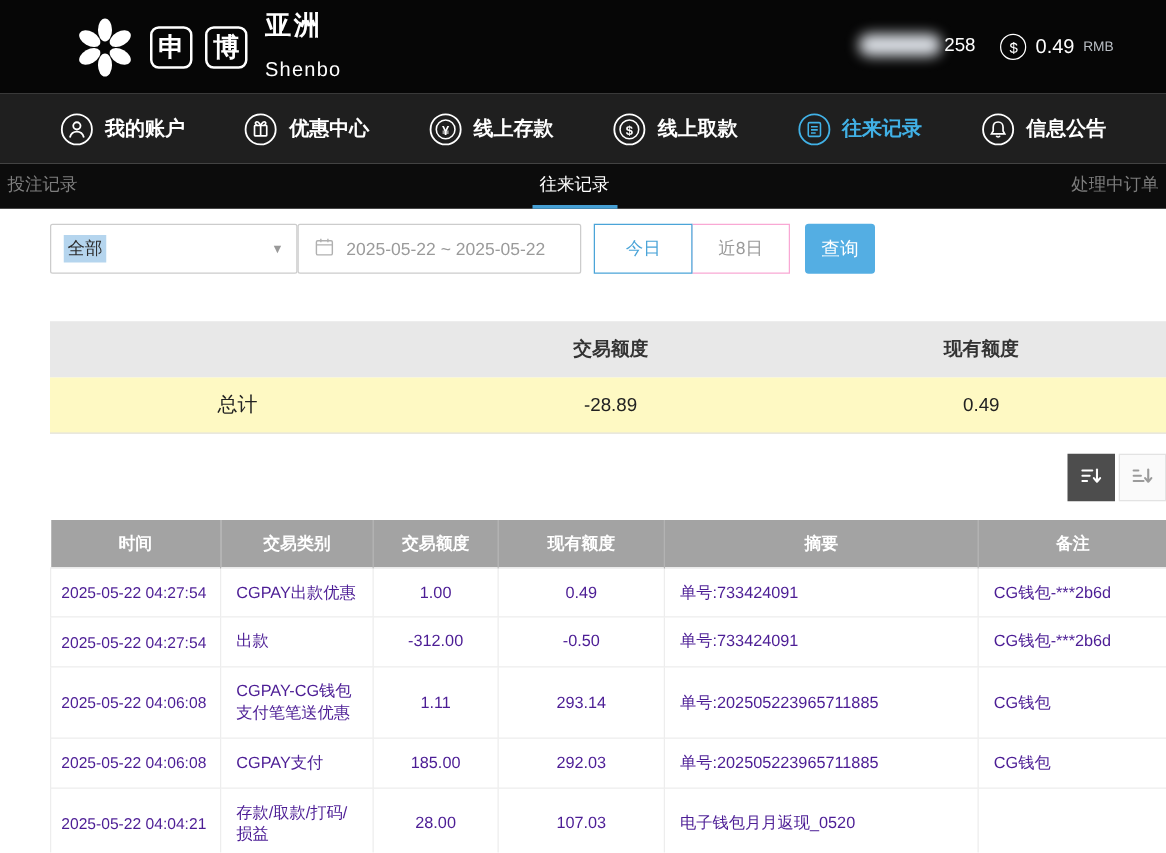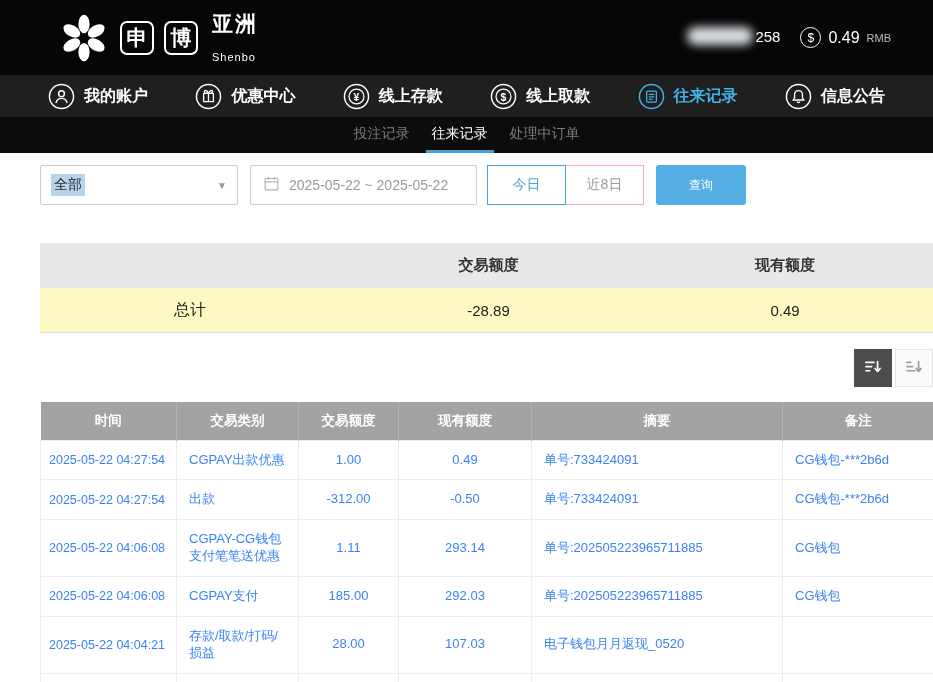--- a/index.html
+++ b/index.html
@@ -7,59 +7,59 @@
     font-family:"Liberation Sans","DejaVu Sans",sans-serif}
 
   
   .topbar{height:75px;background:#060606;display:flex;align-items:center;padding:0 42px 0 58px}
   .brand{display:flex;align-items:center;gap:10px;cursor:pointer}
   .flower svg{display:block}
   .char-box{width:34px;height:34px;border:2px solid #fff;border-radius:7px;color:#fff;
     font-size:21px;font-weight:bold;display:flex;align-items:center;justify-content:center}
   .region-wrap{display:flex;flex-direction:column;line-height:1;margin-left:4px}
   .region{color:#fff;font-size:21px;font-weight:bold;letter-spacing:2px}
-  .region-sub{color:#fff;font-size:11px;margin-top:18px;letter-spacing:1px}
+  .region-sub{color:#fff;font-size:16px;margin-top:18px;letter-spacing:1px}
   .acct{margin-left:auto;display:flex;align-items:flex-start;gap:20px}
   .acct-num{display:flex;align-items:center;color:#fff;font-size:15px;cursor:pointer}
   .blur-blob{display:inline-block;width:66px;height:18px;background:#d9dde3;border-radius:9px;
     filter:blur(5px);margin-right:2px}
   .balance{display:flex;align-items:center;gap:7px;color:#fff;cursor:pointer}
   .dollar-circle{width:21px;height:21px;border:1px solid #fff;border-radius:50%;font-size:12px;
     display:flex;align-items:center;justify-content:center}
   .bal-num{font-size:16px}
   .bal-cur{font-size:11px;color:#b9bec4}
 
   
-  .mainnav{height:42px;background:#1f1f1f;display:flex;align-items:center;
+  .mainnav{height:56px;background:#1f1f1f;display:flex;align-items:center;
     justify-content:space-between;padding:0 48px}
   .nav-item{display:flex;align-items:center;gap:9px;color:#fff;font-size:16px;font-weight:bold;cursor:pointer}
   .nav-item.active{color:#41b1e6}
   .nav-item svg{display:block}
 
   
-  .subnav{height:36px;background:#0c0c0c;display:flex;justify-content:center;gap:10px}
+  .subnav{height:36px;background:#0c0c0c;display:flex;justify-content:space-between;gap:22px}
   .subnav-item{color:#7d7d7d;font-size:14px;display:flex;align-items:center;padding:0 6px;
     border-bottom:3px solid transparent;cursor:pointer}
   .subnav-item.active{color:#fff;border-bottom-color:#459fd4}
 
   
   .content{padding:12px 0 0 40px}
   .filterrow{display:flex;height:40px}
   .select{width:198px;border:1px solid #ccc;border-radius:2px;display:flex;align-items:center;
-    justify-content:space-between;padding:0 10px;margin-right:12px;background:#fff;cursor:pointer}
+    justify-content:space-between;padding:0 10px;margin-right:0;background:#fff;cursor:pointer}
   .select-value{background:#b5d5ee;color:#2b2b2b;font-size:14px;padding:2px 3px}
   .caret{color:#999;font-size:10px}
   .datebox{width:227px;border:1px solid #ccc;border-radius:2px;display:flex;align-items:center;
     gap:9px;padding:0 12px;margin-right:10px;color:#9a9a9a;font-size:14px;cursor:pointer;background:#fff}
   .btn-group{display:flex;margin-right:12px}
   .range-btn{width:79px;background:#fff;border:1px solid #f9a8d4;color:#9a9a9a;font-size:14px;
     cursor:pointer;margin-left:-1px;font-family:inherit}
   .range-btn:first-child{margin-left:0}
   .range-btn.active{border-color:#4aa4d8;color:#4aa4d8;position:relative;z-index:1}
-  .query-btn{width:90px;background:#54aee3;border:none;border-radius:3px;color:#fff;font-size:12px;
+  .query-btn{width:56px;background:#54aee3;border:none;border-radius:3px;color:#fff;font-size:15px;
     cursor:pointer;font-family:inherit}
 
   
   .summary{margin-top:38px;width:893px}
   .summary-head{display:grid;grid-template-columns:300px 297px 296px;background:#e8e8e8;
     height:45px;align-items:center}
   .summary-head div{text-align:center;font-size:15px;font-weight:bold;color:#333}
   .summary-row{display:grid;grid-template-columns:300px 297px 296px;height:45px;align-items:center;
     border-bottom:1px solid #e2e2e2;background:#fef9c3}
   .summary-row div{text-align:center;font-size:15px;color:#222}
@@ -70,21 +70,21 @@
   .sort-btn{width:38px;height:38px;display:flex;align-items:center;justify-content:center;
     cursor:pointer;border:none;padding:0}
   .sort-btn.dark{background:#4d4d4d;color:#fff}
   .sort-btn.light{background:#fafafa;border:1px solid #e3e3e3;color:#9b9b9b}
 
   
   .records{margin-top:15px;width:893px;border-collapse:collapse;table-layout:fixed}
   .records th{background:#a3a3a3;color:#fff;font-size:13.5px;font-weight:bold;height:38px;
     border-right:1px solid #b3b3b3;text-align:center}
   .records th:last-child{border-right:none}
-  .records td{border:1px solid #ededed;padding:11px 12px;font-size:13px;color:#3b82f6;
+  .records td{border:1px solid #ededed;padding:11px 12px;font-size:13px;color:#4c1d95;
     line-height:1.3;background:#fff;vertical-align:middle}
   td.c0{white-space:nowrap;padding-left:8px;padding-right:2px;font-size:12.5px}
   td.c2,td.c3{text-align:center}
 </style>
 </head>
 <body>
 
 <div>
 
   <header class="topbar">

